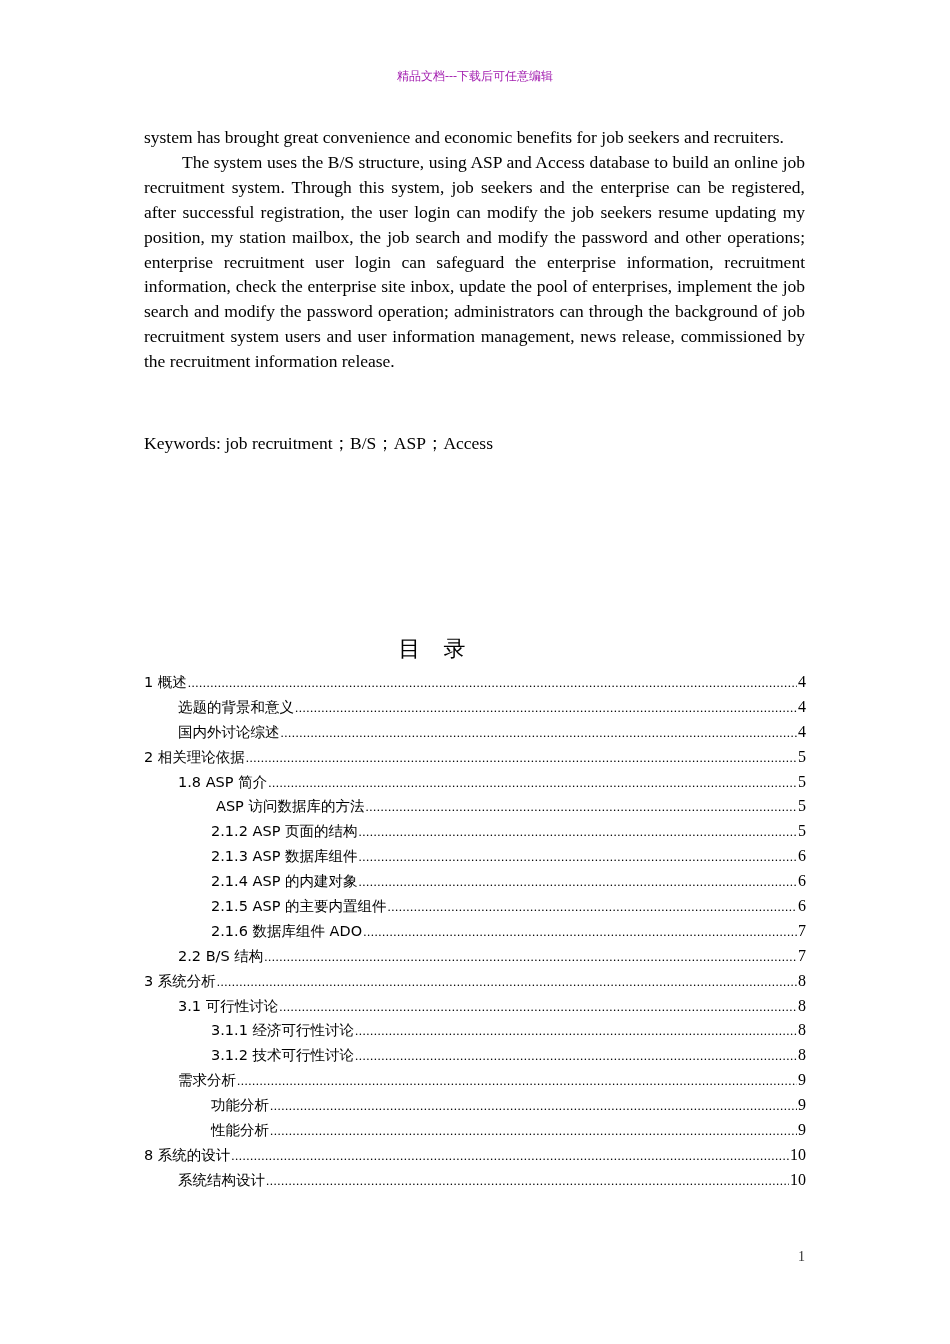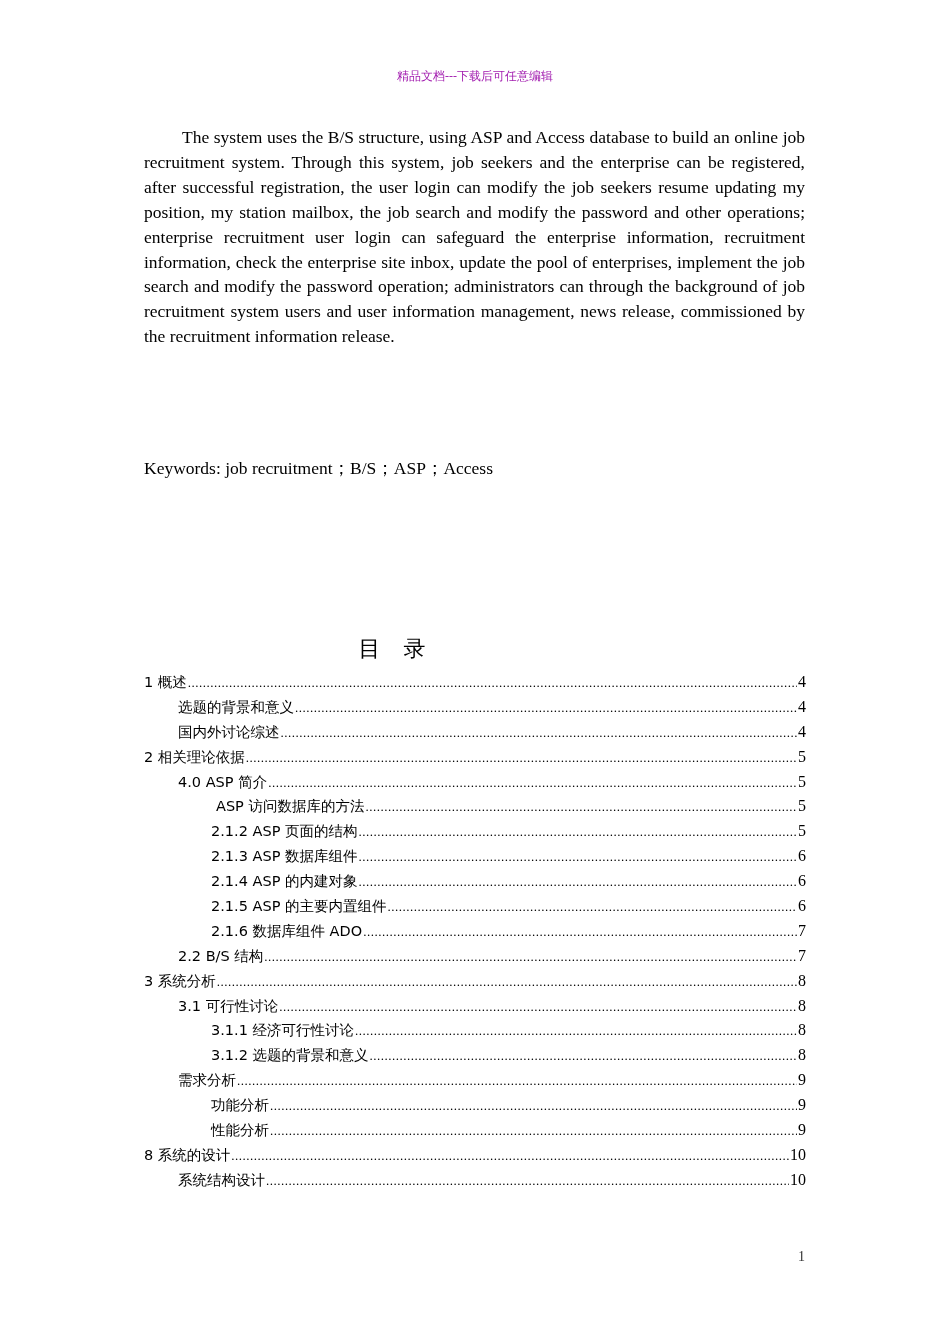--- a/index.html
+++ b/index.html
@@ -3,42 +3,43 @@
 <meta charset="utf-8">
 <style>
   html, body { margin:0; padding:0; background:#ffffff; }
   body { width:950px; height:1344px; position:relative; overflow:hidden; color:#000; }
   .header { position:absolute; top:68px; left:0; width:950px; text-align:center;
     font-family:"Liberation Serif", serif; font-size:12px; color:#a21caf; }
   .body-text { position:absolute; left:144px; width:661px;
     font-family:"Liberation Serif", serif; font-size:17.5px; line-height:24.9px; }
   .p { margin:0; text-align:justify; }
   .p.indent { text-indent:38px; }
-  .kw { position:absolute; left:144px; top:456px; font-family:"Liberation Serif", serif; font-size:17.5px; }
+  .kw { position:absolute; left:144px; top:431px; font-family:"Liberation Serif", serif; font-size:17.5px; }
   .toc-title { position:absolute; top:634px; left:0; width:792px; text-align:center;
-    font-family:"DejaVu Sans", sans-serif; font-size:22px; letter-spacing:8px; }
+    font-family:"DejaVu Sans", sans-serif; font-size:22px; letter-spacing:8px;padding-left:40px; }
   .toc { position:absolute; left:144px; top:673px; width:662px; }
   .toc-row { display:flex; align-items:baseline; height:24.9px; font-size:14.5px;
     font-family:"DejaVu Sans", sans-serif; white-space:nowrap; }
   .toc-row .lbl { flex:0 0 auto; }
   .toc-row .dots { flex:1 1 auto; overflow:hidden; font-family:"Liberation Serif", serif; font-size:13px; letter-spacing:0.5px; color:#000; margin:0 1px; }
   .toc-row .dots::before { content:"......................................................................................................................................................................................................................................................................"; }
   .toc-row .pg { flex:0 0 auto; font-family:"Liberation Serif", serif; font-size:16px; }
   .lvl0 { padding-left:0; }
   .lvl1 { padding-left:34px; }
   .lvl2 { padding-left:67px;text-align:right; }
   .lvl2a { padding-left:72px;justify-content:space-between; }
   .pagenum { position:absolute; top:1249px; left:798px; font-family:"Liberation Serif", serif; font-size:14px; color:#333; }
 </style>
 </head>
 <body>
 
 <div class="header">精品文档---下载后可任意编辑</div>
 
 <div class="body-text" style="top:125px;">
+  <p class="p">system has brought great convenience and economic benefits for job seekers and recruiters.</p>
   <p class="p indent">The system uses the B/S structure, using ASP and Access database to build an online job recruitment system. Through this system, job seekers and the enterprise can be registered, after successful registration, the user login can modify the job seekers resume updating my position, my station mailbox, the job search and modify the password and other operations; enterprise recruitment user login can safeguard the enterprise information, recruitment information, check the enterprise site inbox, update the pool of enterprises, implement the job search and modify the password operation; administrators can through the background of job recruitment system users and user information management, news release, commissioned by the recruitment information release.</p>
 </div>
 
 <div class="kw">Keywords: job recruitment；B/S；ASP；Access</div>
 
 <div class="toc-title">目 录</div>
 
 <div class="toc" id="toc">
     <div class="toc-row lvl0">
       <span class="lbl">1  概述</span>
@@ -54,21 +55,21 @@
       <span class="lbl">国内外讨论综述</span>
       <span class="dots"></span>
       <span class="pg">4</span>
     </div>
     <div class="toc-row lvl0">
       <span class="lbl">2  相关理论依据</span>
       <span class="dots"></span>
       <span class="pg">5</span>
     </div>
     <div class="toc-row lvl1">
-      <span class="lbl">4.0  ASP 简介</span>
+      <span class="lbl">1.8  ASP 简介</span>
       <span class="dots"></span>
       <span class="pg">5</span>
     </div>
     <div class="toc-row lvl2a">
       <span class="lbl">ASP 访问数据库的方法</span>
       <span class="dots"></span>
       <span class="pg">5</span>
     </div>
     <div class="toc-row lvl2">
       <span class="lbl">2.1.2  ASP 页面的结构</span>
@@ -109,21 +110,21 @@
       <span class="lbl">3.1  可行性讨论</span>
       <span class="dots"></span>
       <span class="pg">8</span>
     </div>
     <div class="toc-row lvl2">
       <span class="lbl">3.1.1  经济可行性讨论</span>
       <span class="dots"></span>
       <span class="pg">8</span>
     </div>
     <div class="toc-row lvl2">
-      <span class="lbl">3.1.2  选题的背景和意义</span>
+      <span class="lbl">3.1.2  技术可行性讨论</span>
       <span class="dots"></span>
       <span class="pg">8</span>
     </div>
     <div class="toc-row lvl1">
       <span class="lbl">需求分析</span>
       <span class="dots"></span>
       <span class="pg">9</span>
     </div>
     <div class="toc-row lvl2">
       <span class="lbl">功能分析</span>

